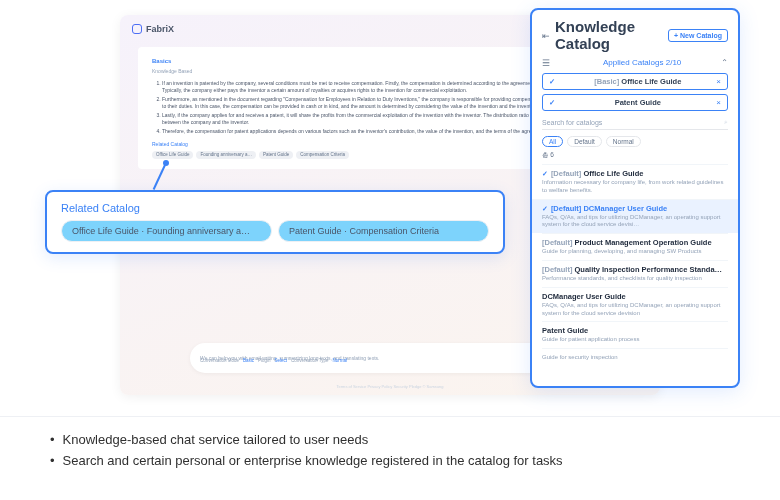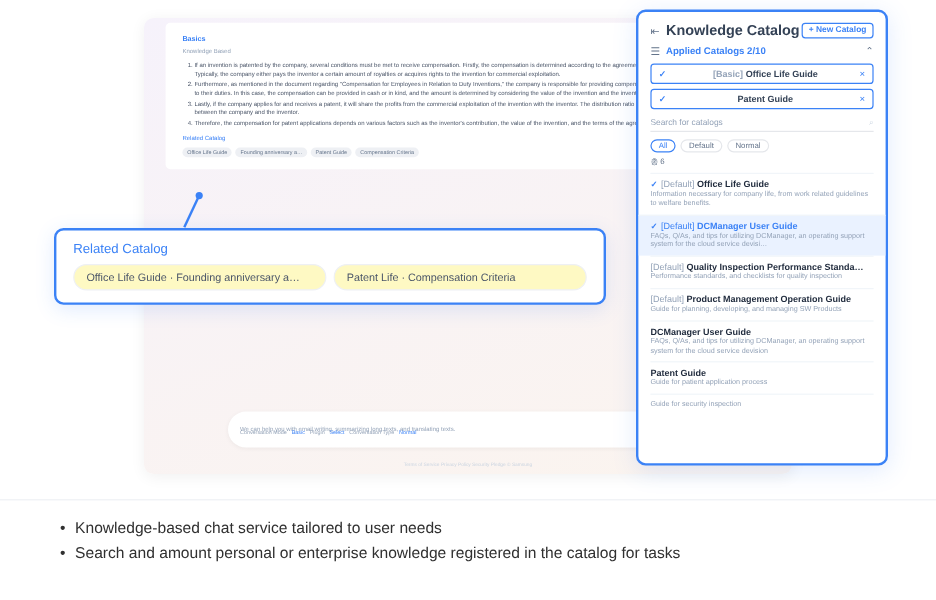--- a/index.html
+++ b/index.html
@@ -24,60 +24,64 @@
 .inputbar { position: absolute; bottom: 22px; left: 70px; right: 70px; background: #fff; border-radius: 18px; height: 30px; display: flex; align-items: center; padding: 0 10px; box-shadow: 0 1px 4px rgba(0,0,0,0.05); font-size: 5px; color: #94a3b8; }
 .inputbar .send { margin-left: auto; color: #94a3b8; font-size: 8px; }
 .inputmeta { position: absolute; bottom: 32px; left: 80px; font-size: 4.5px; color: #94a3b8; display: flex; gap: 4px; }
 .inputmeta span.blue { color: #3b82f6; }
 .footer-links { position: absolute; bottom: 6px; left: 0; right: 0; text-align: center; font-size: 4px; color: #cbd5e1; }
 
 
 .callout { position: absolute; top: 190px; left: 45px; width: 460px; background: #fff; border: 2px solid #3b82f6; border-radius: 8px; padding: 10px 14px; box-shadow: 0 4px 16px rgba(59,130,246,0.15); z-index: 5; }
 .callout .h { color: #3b82f6; font-size: 11px; font-weight: 500; margin-bottom: 6px; }
 .callout .pills { display: flex; gap: 6px; }
-.callout .pill { flex: 1; background: #fef9c3; border: 1px solid #eef0f4; border-radius: 16px; padding: 5px 10px; font-size: 9px; color: #4a5568; white-space: nowrap; overflow: hidden; text-overflow: ellipsis; }
+.callout .pill { flex: 1; background: #7dd3fc; border: 1px solid #eef0f4; border-radius: 16px; padding: 5px 10px; font-size: 9px; color: #4a5568; white-space: nowrap; overflow: hidden; text-overflow: ellipsis; }
 .callout-line { position: absolute; top: 165px; left: 164px; width: 2px; height: 27px; background: #3b82f6; z-index: 4; transform: rotate(25deg); transform-origin: top; }
 .callout-dot { position: absolute; top: 160px; left: 163px; width: 6px; height: 6px; background: #3b82f6; border-radius: 50%; z-index: 4; }
 
 
 .panel { position: absolute; top: 8px; right: 40px; width: 210px; height: 380px; background: #fff; border: 2px solid #3b82f6; border-radius: 8px; padding: 8px 10px; box-shadow: 0 4px 20px rgba(59,130,246,0.15); z-index: 6; overflow: hidden; font-size: 8px; color: #334155; }
 .panel .row { display: flex; align-items: center; margin-bottom: 6px; }
 .panel .hicon { width: 9px; height: 9px; color: #64748b; font-size: 9px; margin-right: 4px; }
-.panel .ptitle { font-weight: 700; font-size: 12px; flex: 1; }
+.panel .ptitle { font-weight: 700; font-size: 15px; flex: 1; }
 .panel .newbtn { border: 1px solid #3b82f6; color: #3b82f6; border-radius: 3px; padding: 2px 5px; font-size: 7px; font-weight: 600; }
-.panel .applied { color: #3b82f6; font-weight: 700; font-size: 8px; flex: 1; }
+.panel .applied { color: #3b82f6; font-weight: 400; font-size: 8px; flex: 1; margin-left: 48px; }
 .panel .caret { color: #64748b; font-size: 8px; }
 .panel .tag { border: 1px solid #3b82f6; border-radius: 3px; padding: 3px 6px; display: flex; align-items: center; margin-bottom: 4px; font-size: 7.5px; }
 .panel .tag .chk { color: #3b82f6; margin-right: 4px; font-weight: 700; }
 .panel .tag .txt { flex: 1; font-weight: 600; text-align: center; }
 .panel .tag .x { color: #3b82f6; font-size: 8px; }
 .panel .search { border: 0; border-bottom: 1px solid #e5e7eb; padding: 3px 0; font-size: 7px; color: #94a3b8; margin: 4px 0 6px 0; display: flex; align-items: center; }
 .panel .search .mag { margin-left: auto; color: #cbd5e1; }
 .panel .filters { display: flex; gap: 4px; margin-bottom: 4px; }
 .panel .filt { border: 1px solid #e5e7eb; border-radius: 9px; padding: 1px 6px; font-size: 6.5px; color: #64748b; }
 .panel .filt.active { border-color: #3b82f6; color: #3b82f6; }
 .panel .count { font-size: 6.5px; color: #64748b; margin-bottom: 4px; }
 .panel .item { padding: 4px 0; border-top: 1px solid #f1f5f9; }
 .panel .item .it { font-size: 7.5px; font-weight: 700; color: #1e293b; }
-.panel .item .it .pre { color: #94a3b8; font-weight: 400; }
+.panel .item .it .pre { color: #94a3b8; font-weight: 700; }
 .panel .item .id { font-size: 6px; color: #94a3b8; line-height: 1.3; margin-top: 1px; }
 .panel .item.sel { background: #eaf2ff; margin: 0 -10px; padding: 4px 10px; }
 .panel .item.sel .it, .panel .item.sel .it .pre { color: #3b82f6; }
 .panel .item .chk2 { color: #3b82f6; margin-right: 3px; font-size: 7px; }
 
 
 .divider { position: absolute; top: 416px; left: 0; right: 0; height: 1px; background: #eef0f4; }
 .bullets { position: absolute; top: 432px; left: 50px; right: 30px; font-size: 13px; color: #303030; }
 .bullets li { list-style: none; margin-bottom: 6px; }
 .bullets li::before { content: "•"; color: #303030; margin-right: 8px; }
 </style>
 </head>
 <body>
 
 <div class="stage">
+  <div class="appbar">
+    <span class="logo"></span>
+    <span>FabriX</span>
+  </div>
 
   <div class="doc">
     <div class="tools">
       <span class="tool"></span>
       <span class="tool"></span>
     </div>
     <div class="title">Basics</div>
     <div class="sub">Knowledge Based</div>
     <ol>
       <li>If an invention is patented by the company, several conditions must be met to receive compensation. Firstly, the compensation is determined according to the agreement between the inventor and the company. Typically, the company either pays the inventor a certain amount of royalties or acquires rights to the invention for commercial exploitation.</li>
@@ -108,21 +112,21 @@
   </div>
   <div class="footer-links">Terms of Service   Privacy Policy   Security Pledge   © Samsung</div>
 </div>
 
 <div class="callout-dot"></div>
 <div class="callout-line"></div>
 <div class="callout">
   <div class="h">Related Catalog</div>
   <div class="pills">
     <div class="pill">Office Life Guide · Founding anniversary a…</div>
-    <div class="pill">Patent Life · Compensation Criteria</div>
+    <div class="pill">Patent Guide · Compensation Criteria</div>
   </div>
 </div>
 
 <div class="panel">
   <div class="row">
     <span class="hicon">⇤</span>
     <span class="ptitle">Knowledge Catalog</span>
     <span class="newbtn">+  New Catalog</span>
   </div>
   <div class="row">
@@ -157,38 +161,38 @@
   <div id="panel-items">
       <div class="item">
         <div class="it"><span class="chk2">✓</span><span class="pre">[Default]</span> <span>Office Life Guide</span></div>
         <div class="id">Information necessary for company life, from work related guidelines to welfare benefits.</div>
       </div>
       <div class="item sel">
         <div class="it"><span class="chk2">✓</span><span class="pre">[Default]</span> <span>DCManager User Guide</span></div>
         <div class="id">FAQs, Q/As, and tips for utilizing DCManager, an operating support system for the cloud service devisi…</div>
       </div>
       <div class="item">
+        <div class="it"><span class="pre">[Default]</span> <span>Product Management Operation Guide</span></div>
+        <div class="id">Guide for planning, developing, and managing SW Products</div>
+      </div>
+      <div class="item">
         <div class="it"><span class="pre">[Default]</span> <span>Quality Inspection Performance Standa…</span></div>
         <div class="id">Performance standards, and checklists for quality inspection</div>
-      </div>
-      <div class="item">
-        <div class="it"><span class="pre">[Default]</span> <span>Product Management Operation Guide</span></div>
-        <div class="id">Guide for planning, developing, and managing SW Products</div>
       </div>
       <div class="item">
         <div class="it"><span>DCManager User Guide</span></div>
         <div class="id">FAQs, Q/As, and tips for utilizing DCManager, an operating support system for the cloud service devision</div>
       </div>
       <div class="item">
         <div class="it"><span>Patent Guide</span></div>
         <div class="id">Guide for patient application process</div>
       </div>
       <div class="item">
         <div class="id">Guide for security inspection</div>
       </div>
     </div>
 </div>
 
 <div class="divider"></div>
 <ul class="bullets">
   <li>Knowledge-based chat service tailored to user needs</li>
-  <li>Search and amount personal or enterprise knowledge registered in the catalog for tasks</li>
+  <li>Search and certain personal or enterprise knowledge registered in the catalog for tasks</li>
 </ul>
 
 </body></html>

